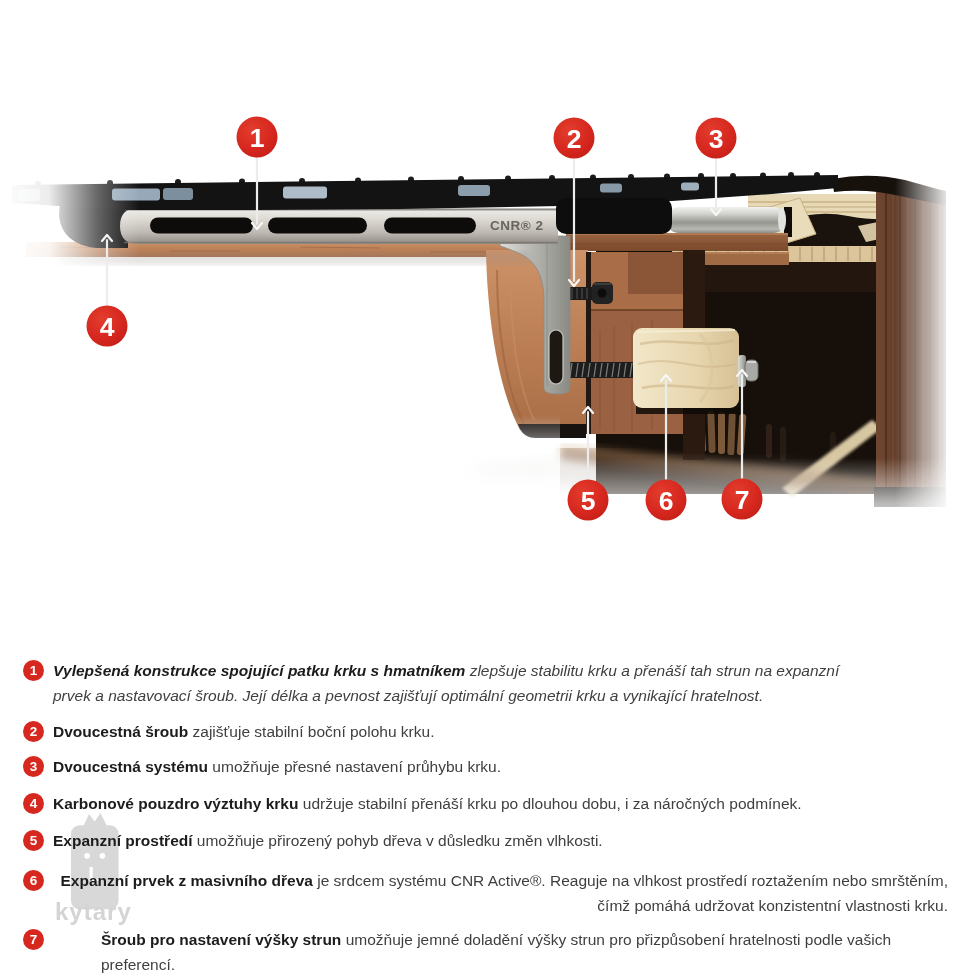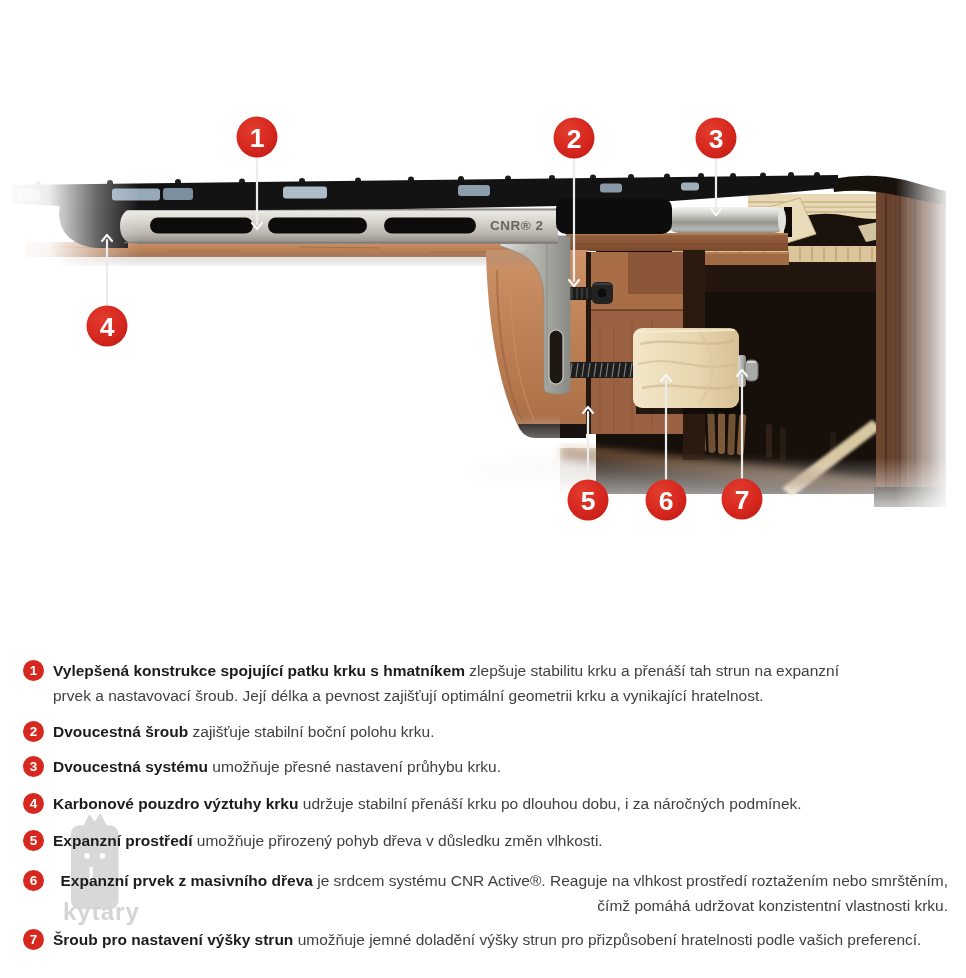--- a/index.html
+++ b/index.html
@@ -3,37 +3,37 @@
 <meta charset="utf-8">
 <style>
   html,body{margin:0;padding:0;background:#fff;}
   body{width:966px;height:978px;position:relative;overflow:hidden;
        font-family:"Liberation Sans","DejaVu Sans",sans-serif;}
   .stage{position:absolute;left:0;top:0;width:966px;height:978px;}
   svg text{font-family:"Liberation Sans","DejaVu Sans",sans-serif;}
 
   
   .watermark{position:absolute;left:55px;top:812px;width:150px;height:120px;z-index:0;}
-  .watermark .wm-text{position:absolute;left:8px;top:86px;font-size:24px;font-weight:bold;
+  .watermark .wm-text{position:absolute;left:0;top:86px;font-size:24px;font-weight:bold;
        color:#d4d4d4;letter-spacing:1px;}
 
   
   .diagram{position:absolute;left:0;top:0;width:966px;height:600px;z-index:1;}
 
   
   .legend{position:absolute;left:0;top:0;width:966px;height:978px;z-index:2;}
   .lrow{position:absolute;left:23px;display:flex;align-items:flex-start;gap:9px;}
   .badge{flex:none;width:21px;height:21px;margin-top:2px;border-radius:50%;
          background:#d7281f;color:#fff;font-size:13.5px;font-weight:bold;
          display:flex;align-items:center;justify-content:center;}
   .ltxt{margin:0;font-size:15.5px;line-height:25px;color:#3f3f3f;max-width:885px;}
   .ltxt b{color:#1c1c1c;font-weight:700;}
-  .lrow.r1 .ltxt{max-width:818px;}
+  .lrow.r1 .ltxt{max-width:818px;font-style:italic;}
   .lrow.r6 .ltxt{max-width:895px;text-align:right;}
-  .lrow.r7 .ltxt{max-width:905px;}
+  .lrow.r7 .ltxt{max-width:905px;margin-left:48px;}
   .lrow.r1{top:658px;} .lrow.r2{top:719px;} .lrow.r3{top:754px;}
   .lrow.r4{top:791px;} .lrow.r5{top:828px;} .lrow.r6{top:868px;} .lrow.r7{top:927px;}
 </style>
 </head>
 <body>
 
 <div class="stage">
 
   <div class="watermark">
     <svg width="150" height="120" viewBox="0 -6 150 126">

